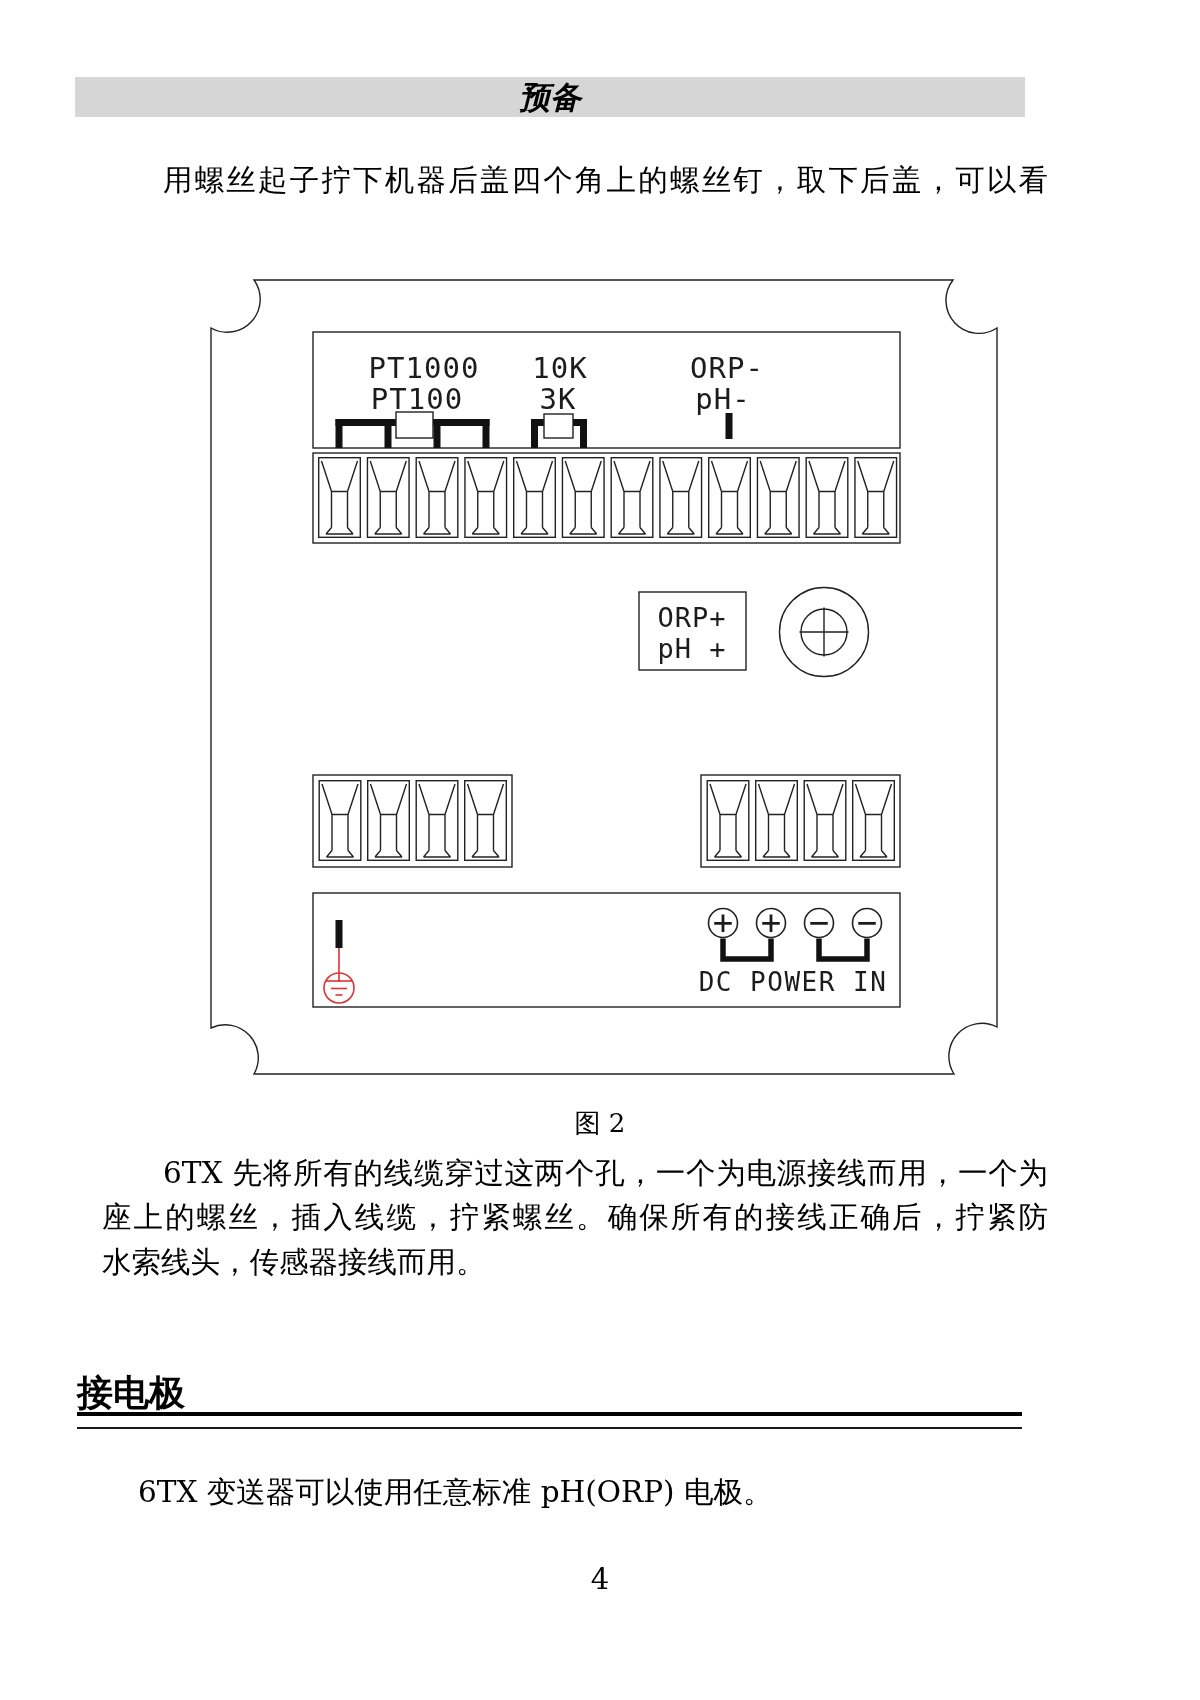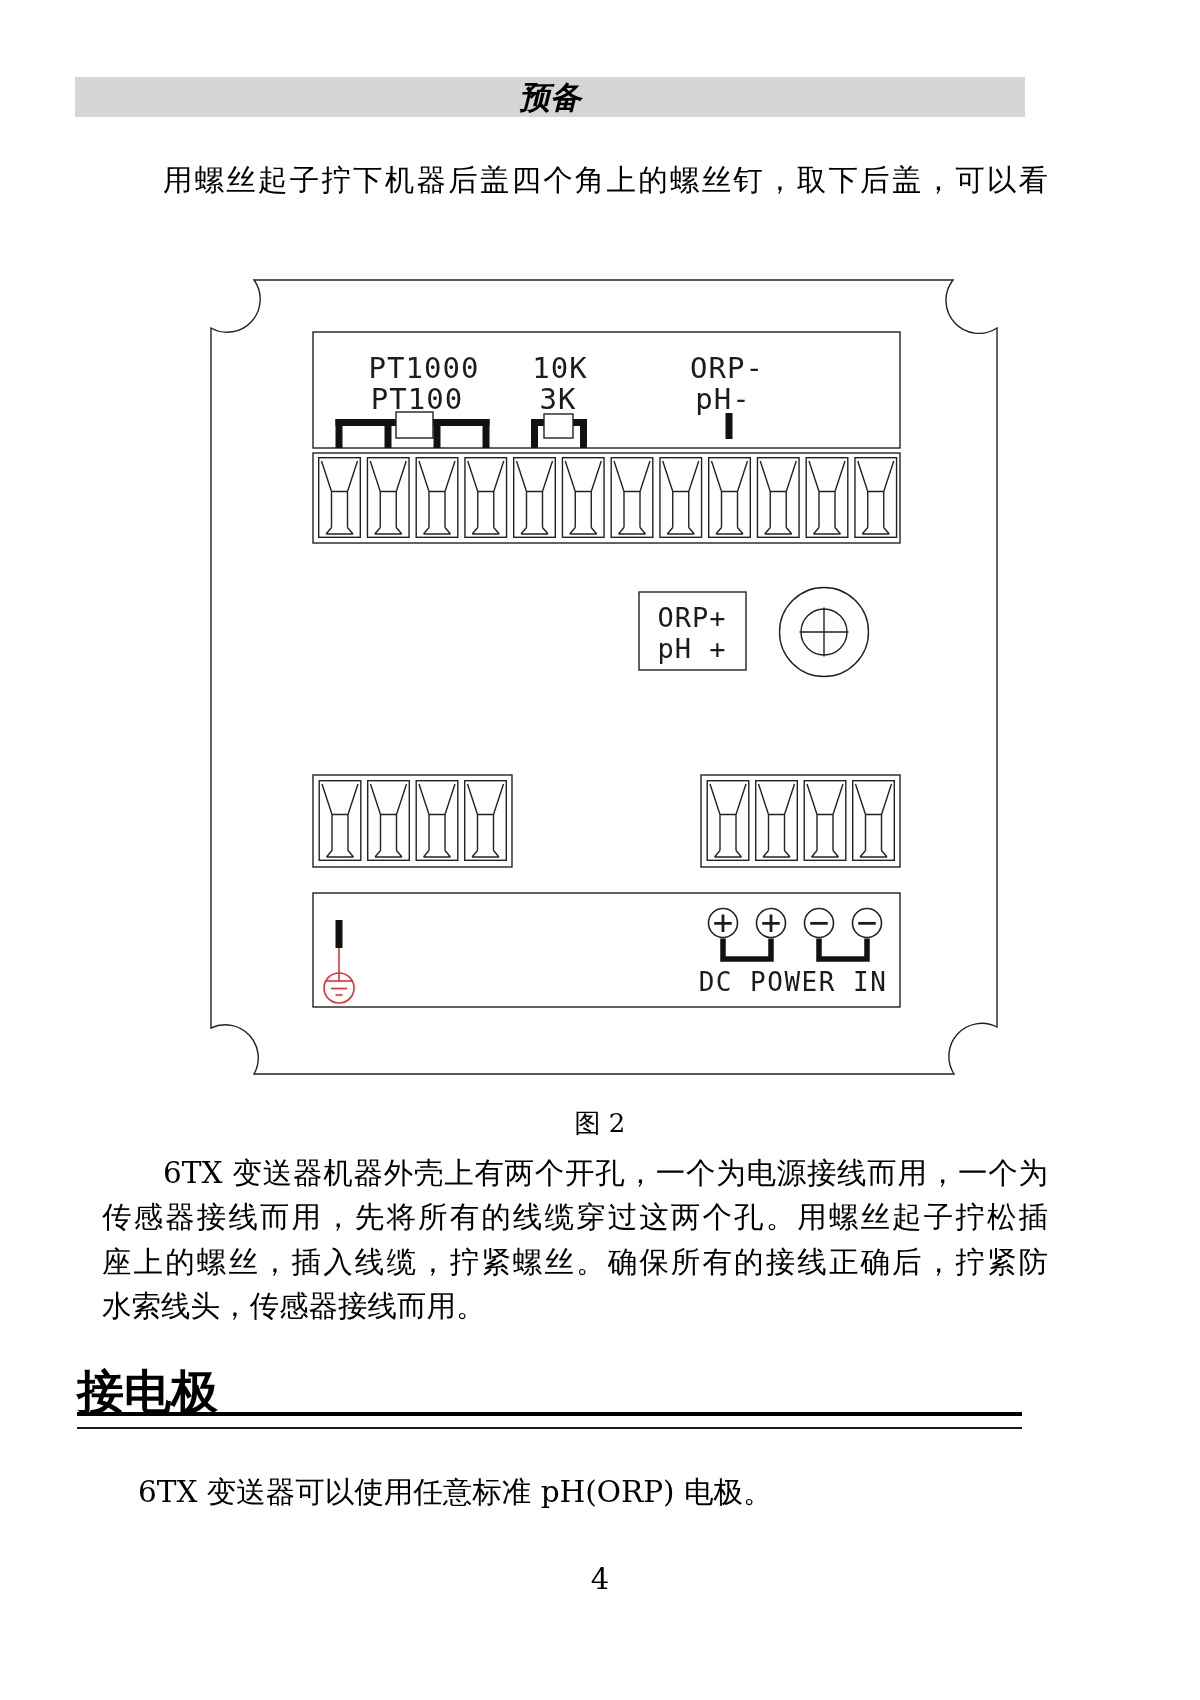--- a/index.html
+++ b/index.html
@@ -8,21 +8,21 @@
   .abs{position:absolute;}
   .header-bar{left:75px;top:77px;width:950px;height:40px;background:#d6d6d6;
               text-align:center;font-weight:bold;font-size:31px;line-height:40px;font-style:italic;}
   .para{left:60px;width:946px;font-size:29.5px;margin-left:42px;}
   .para .ln{line-height:44.3px;height:44.3px;white-space:nowrap;}
   .para .ln.j{white-space:normal;text-align:justify;text-align-last:justify;}
   .ind{text-indent:61px;}
   #para1{top:158px;}
   #para2{top:1151px;}
   .caption{left:0;top:1106px;width:1200px;text-align:center;font-size:26px;}
-  .sec-head{left:77px;top:1370px;font-size:47px;font-weight:bold;line-height:44px;}
+  .sec-head{left:77px;top:1370px;font-size:36px;font-weight:bold;line-height:44px;}
   .rule-thick{left:77px;top:1412px;width:945px;height:4px;background:#000;}
   .rule-thin{left:77px;top:1427px;width:945px;height:2px;background:#1a1a1a;}
   .sentence{left:77px;top:1470px;width:946px;font-size:29.5px;line-height:44px;text-indent:61px;}
   .pagenum{left:0;top:1562px;width:1200px;text-align:center;font-size:29px;}
   svg.figure{left:190px;top:268px;}
   .cad{font-family:"DejaVu Sans Mono","Liberation Mono",monospace;fill:#1c1c1c;}
 </style>
 </head>
 <body>
 
@@ -143,22 +143,21 @@
     <text x="771" y="934">+</text>
     <text x="819" y="934">−</text>
     <text x="867" y="934">−</text>
   </g>
   <text class="cad" x="793" y="991" text-anchor="middle" font-size="26" letter-spacing="1.5">DC POWER IN</text>
 </svg>
 
 <div class="abs caption">图 2</div>
 
 <div class="abs para" id="para2">
-  <div class="ln j ind">6TX 变送器机器外壳上有两个开孔，一个为电源接线而用，一个为</div>
-  <div class="ln j">传感器接线而用，先将所有的线缆穿过这两个孔。用螺丝起子拧松插</div>
+  <div class="ln j ind">6TX 先将所有的线缆穿过这两个孔，一个为电源接线而用，一个为</div>
   <div class="ln j">座上的螺丝，插入线缆，拧紧螺丝。确保所有的接线正确后，拧紧防</div>
   <div class="ln">水索线头，传感器接线而用。</div>
 </div>
 
 <div class="abs sec-head">接电极</div>
 <div class="abs rule-thick"></div>
 <div class="abs rule-thin"></div>
 
 <div class="abs sentence">6TX 变送器可以使用任意标准 pH(ORP) 电极。</div>
 

